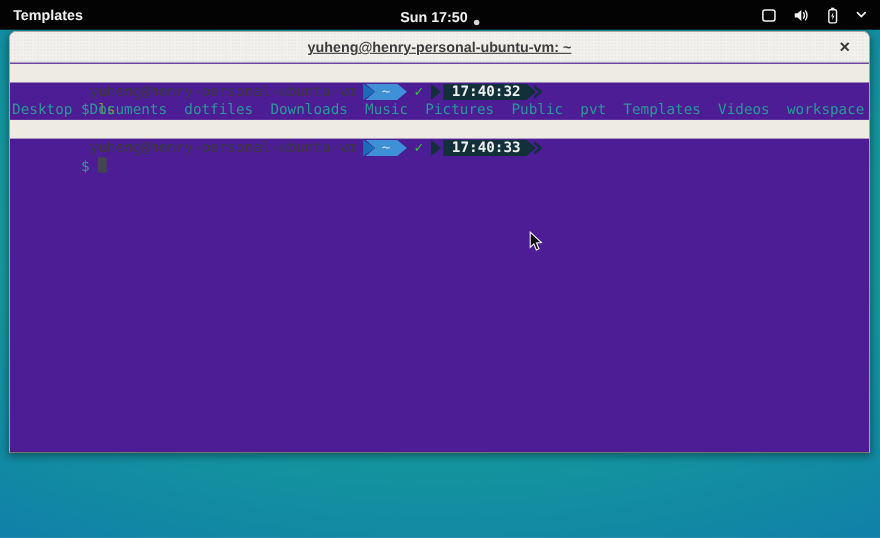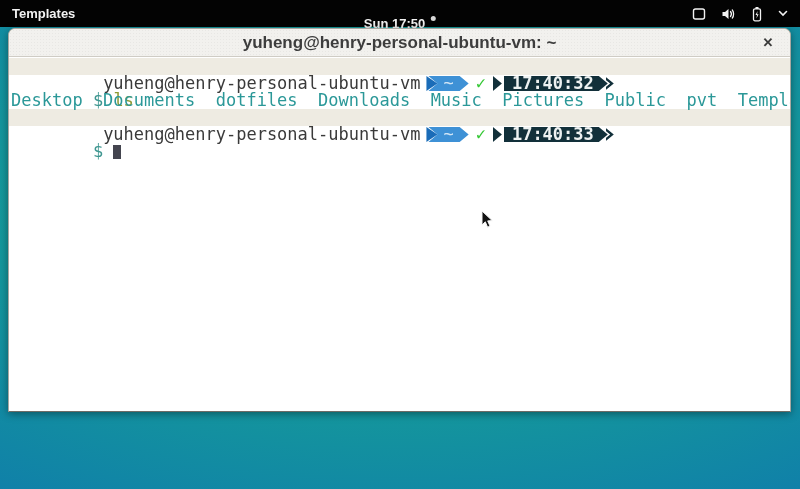--- a/index.html
+++ b/index.html
@@ -19,21 +19,21 @@
     font-size:13px; font-weight:600;
   }
   .tb-left { display:flex; align-items:center; height:100%; }
   .tb-item {
     height:100%; display:flex; align-items:center; gap:6px;
     padding:0 12px; background:transparent; border:none; color:#f2f2f2;
     font:inherit; cursor:pointer;
   }
   .tb-clock {
     position:absolute; left:50%; top:0; transform:translateX(-50%);
-    height:100%; display:flex; align-items:flex-start; gap:6px; padding:16px 10px; cursor:pointer;
+    height:100%; display:flex; align-items:flex-end; gap:6px; padding:4px 10px; cursor:pointer;
   }
   .notif-dot { width:5px; height:5px; border-radius:50%; background:#d8d8d8; }
   .tb-right { display:flex; align-items:center; gap:13px; height:100%; padding:0 12px; cursor:pointer; }
   .tb-right svg { display:block; }
   .caret-glyph { font-size:9px; line-height:1; color:#e8e8e8; }
 
   
   .window {
     position:absolute; left:8px; top:28px; width:783px; height:384px;
     border-radius:7px 7px 0 0;
@@ -42,32 +42,32 @@
     background:#f8f1d7; overflow:hidden;
   }
   .titlebar {
     height:28px; background:#f2f1ee;
     background-image:radial-gradient(rgba(0,0,0,0.045) 1px, transparent 1px);
     background-size:3px 3px;
     border-bottom:1px solid #cfccc5;
     display:flex; align-items:center; justify-content:center;
     position:relative; cursor:default;
   }
-  .title { font-size:17px; font-weight:700; color:#3d3d3d; }
+  .title { font-size:13px; font-weight:700; color:#3d3d3d;text-decoration:underline; }
   .close-btn {
     position:absolute; right:8px; top:0; height:28px; width:28px;
     background:transparent; border:none; color:#3a3a3a;
     font-size:13px; font-weight:700; cursor:pointer; line-height:28px;
   }
 
   
   .screen {
-    position:relative; height:355px; background:#ffffff;
+    position:relative; height:355px; background:#4c1d95;
     font-family:"DejaVu Sans Mono", monospace;
-    font-size:17px; line-height:17px; color:#3a3a3a;
+    font-size:13px; line-height:17px; color:#3a3a3a;
     padding:1px 0 0 0; cursor:text;
   }
   .line { white-space:pre; padding-left:2px; height:17px; }
   .line.hl { background:#eeebe2; }
   .uh { margin-left:1ch; color:#3a3a3a; }
 
   
   .pl { display:inline-flex; align-items:center; height:17px; vertical-align:bottom; margin-left:6px; }
   .pl-darrow {
     width:11px; height:15px; background:#1a6cb8;

